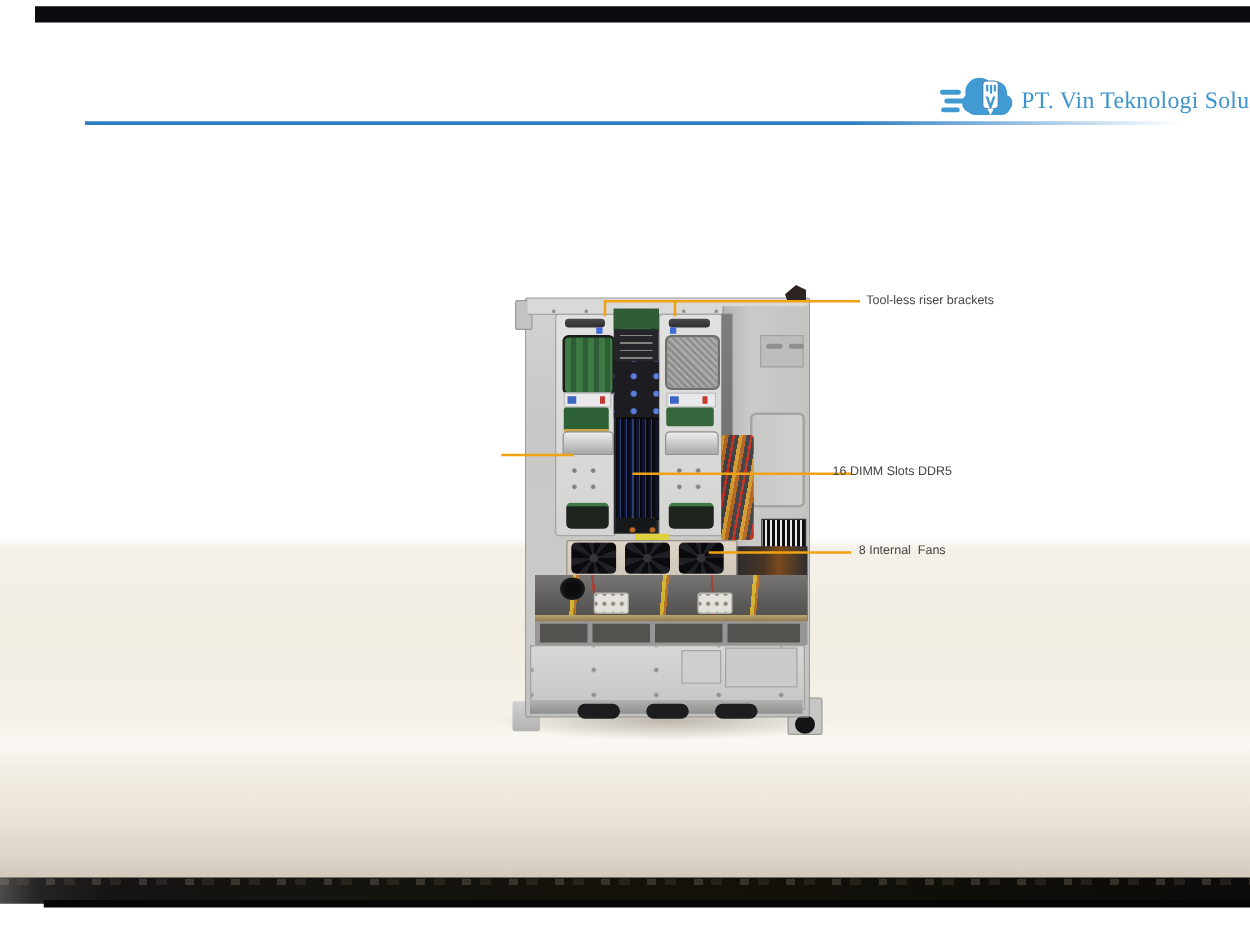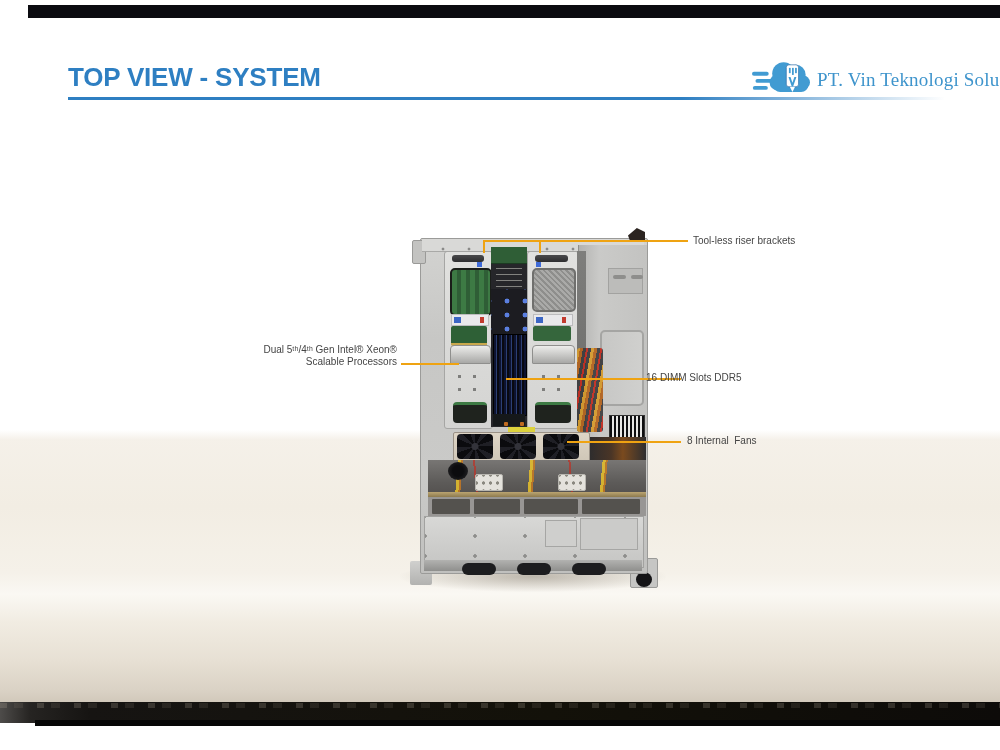--- a/index.html
+++ b/index.html
@@ -146,30 +146,29 @@
   .callout-line{position:absolute;background:#efa312;}
   .co-riser-h{left:483px;top:240px;width:205px;height:2px;}
   .co-riser-v1{left:483px;top:240px;width:2px;height:13px;}
   .co-riser-v2{left:539px;top:240px;width:2px;height:13px;}
   .co-cpu{left:401px;top:363px;width:58px;height:2px;}
   .co-dimm{left:506px;top:378px;width:175px;height:2px;}
   .co-fans{left:567px;top:441px;width:114px;height:2px;}
   .callout-label{position:absolute;font-size:10px;color:#454545;white-space:pre;line-height:12px;}
   .lbl-riser{left:693px;top:235px;}
   .lbl-cpu{left:245px;top:344px;width:152px;text-align:right;white-space:normal;}
-  .lbl-dimm{left:646px;top:372px;}
+  .lbl-dimm{left:666px;top:372px;}
   .lbl-fans{left:687px;top:435px;}
 </style>
 </head>
 <body>
 
 <div class="slide">
 
   <div class="top-accent-bar"></div>
-  <div class="page-title">TOP VIEW - SYSTEM</div>
   <div class="title-underline"></div>
 
   <div class="logo">
     <span>
       <svg width="58" height="52" viewBox="0 0 66 58">
         <g fill="#419bd2">
           <rect x="0" y="22" width="19" height="4.5" rx="2.2"></rect>
           <rect x="4" y="30" width="22" height="4.5" rx="2.2"></rect>
           <rect x="1" y="38" width="17" height="4.5" rx="2.2"></rect>
           <circle cx="36" cy="24" r="13"></circle>
@@ -267,24 +266,20 @@
     <div class="wheel wheel2"></div>
     <div class="wheel wheel3"></div>
   </div>
 
   <div class="callout-line co-riser-h"></div>
   <div class="callout-line co-riser-v1"></div>
   <div class="callout-line co-riser-v2"></div>
   <div class="callout-label lbl-riser">Tool-less riser brackets</div>
 
   <div class="callout-line co-cpu"></div>
-  <div class="callout-label lbl-cpu">
-    <span style="display:block">Dual 5ᵗʰ/4ᵗʰ Gen Intel® Xeon®</span>
-    <span style="display:block">Scalable Processors</span>
-  </div>
 
   <div class="callout-line co-dimm"></div>
   <div class="callout-label lbl-dimm">16 DIMM Slots DDR5</div>
 
   <div class="callout-line co-fans"></div>
   <div class="callout-label lbl-fans">8 Internal  Fans</div>
 
 </div>
 
 </body></html>

